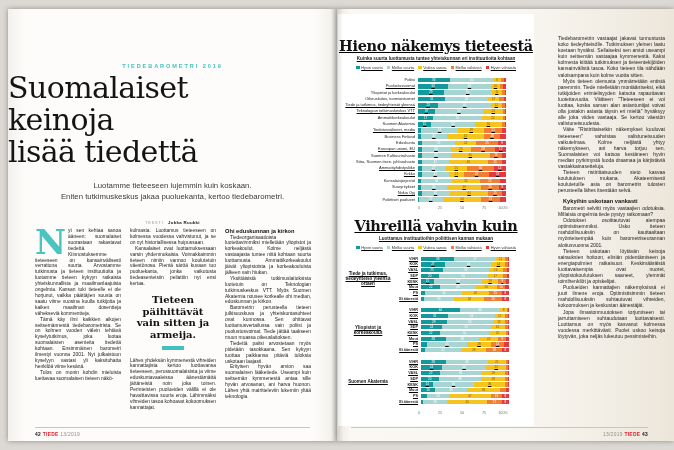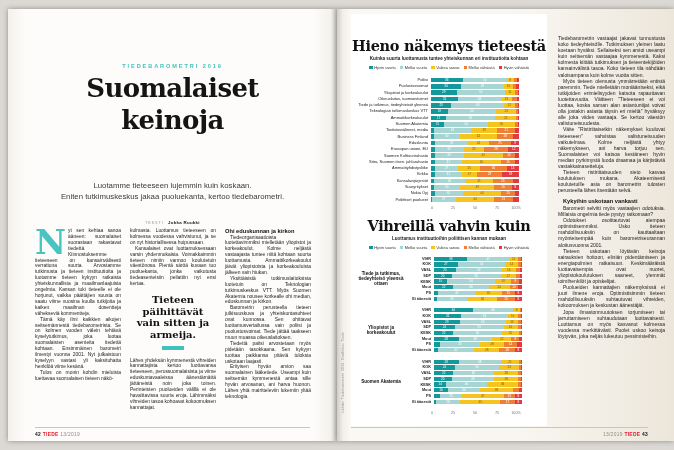--- a/index.html
+++ b/index.html
@@ -7,22 +7,22 @@
          font-family:"Liberation Sans",sans-serif;-webkit-font-smoothing:antialiased;}
   .page{position:absolute;top:9px;height:432px;box-shadow:0 0 5px rgba(50,45,40,.45);}
   .page-left{left:8px;width:329px;background:linear-gradient(90deg,#f3f1ed 0%,#fdfcfa 5%,#fdfcfa 93%,#f0ede7 100%);}
   .page-right{left:337px;width:337px;background:linear-gradient(90deg,#ece8e0 0%,#faf8f4 4%,#f8f6f0 55%,#f0ebe1 88%,#ece6da 100%);}
   .gutter{position:absolute;left:331px;top:9px;width:12px;height:432px;z-index:6;
           background:linear-gradient(90deg,rgba(0,0,0,0) 0%,rgba(0,0,0,.16) 45%,rgba(0,0,0,.10) 55%,rgba(0,0,0,0) 100%);pointer-events:none;}
 
   
   .kicker{position:absolute;left:0;right:0;top:54px;text-align:center;font-size:5.6px;font-weight:bold;
           letter-spacing:1.9px;color:#45c2bd;}
-  .title{position:absolute;left:0;right:0;top:63px;text-align:center;font-family:"DejaVu Serif",serif;
-         font-weight:700;font-size:26px;line-height:32px;letter-spacing:-.6px;color:#141414;}
+  .title{position:absolute;left:0;right:0;top:63px;font-family:"DejaVu Serif",serif;
+         font-weight:400;font-size:30px;line-height:32px;letter-spacing:-.6px;color:#141414;}
   .standfirst{position:absolute;left:30px;right:30px;top:172px;text-align:center;font-size:7.8px;
               line-height:10.5px;color:#3a3a3a;white-space:pre-line;}
   .byline{position:absolute;left:0;right:0;top:201px;text-align:center;}
   .byline .lbl{font-size:3.9px;color:#9b9893;letter-spacing:.8px;}
   .byline .nm{font-size:4.4px;color:#111;font-weight:bold;letter-spacing:.3px;}
 
   .body-cols{position:absolute;left:27px;top:219px;width:276px;height:199px;display:flex;gap:9px;overflow:hidden;}
   .bcol{flex:1;font-size:4.9px;line-height:5.9px;color:#1d1d1d;text-align:justify;}
   .bcol p{margin:0;}
   .bcol p + p{text-indent:5px;}
@@ -38,21 +38,21 @@
   .rule-l{left:27px;right:27px;}
   .rule-r{left:14px;right:26px;}
   .footer{position:absolute;bottom:4px;font-size:4.9px;letter-spacing:.3px;}
   .footer .pg{font-weight:bold;color:#151515;}
   .footer .brand{font-weight:bold;color:#e51b2c;}
   .footer .iss{color:#8e8b86;}
   .footer-l{left:27px;}
   .footer-r{right:26px;text-align:right;}
 
   
-  .chart-panel{position:absolute;left:14px;top:5px;width:196px;height:412px;background:#ffffff;overflow:hidden;}
+  .chart-panel{position:absolute;left:1px;top:5px;width:196px;height:412px;background:#ffffff;overflow:hidden;text-decoration:underline;}
   .c-title{font-family:"DejaVu Serif",serif;font-weight:700;text-align:center;font-size:14.5px;
            line-height:15px;letter-spacing:-.3px;color:#121212;}
   .c-sub{text-align:center;font-size:4.6px;font-weight:bold;color:#222;margin-top:3px;}
   .c-legend{display:flex;justify-content:center;gap:4px;margin-top:4px;}
   .lg-item{display:flex;align-items:center;gap:1.5px;}
   .lg-sw{width:3.6px;height:3.6px;display:inline-block;}
   .lg-tx{font-size:3.9px;color:#333;}
   #chart1{margin-top:24px;}
   #c1-rows{margin-top:7px;}
   .c1-row{display:flex;align-items:center;height:6.3px;}
@@ -81,20 +81,21 @@
 </head>
 <body>
 
 <div class="stage">
 
   <div class="page page-left">
     <div class="kicker">TIEDEBAROMETRI 2019</div>
     <div class="title">
       <div>Suomalaiset</div>
       <div>keinoja</div>
+      <div>lisää tiedettä</div>
     </div>
     <div class="standfirst">Luotamme tieteeseen lujemmin kuin koskaan.
 Eniten tutkimuskeskus jakaa puoluekanta, kertoo tiedebarometri.</div>
     <div class="byline">
       <span class="lbl">TEKSTI</span>
       <span class="nm">Jukka Ruukki</span>
     </div>
 
     <div class="body-cols">
       <div class="bcol">

